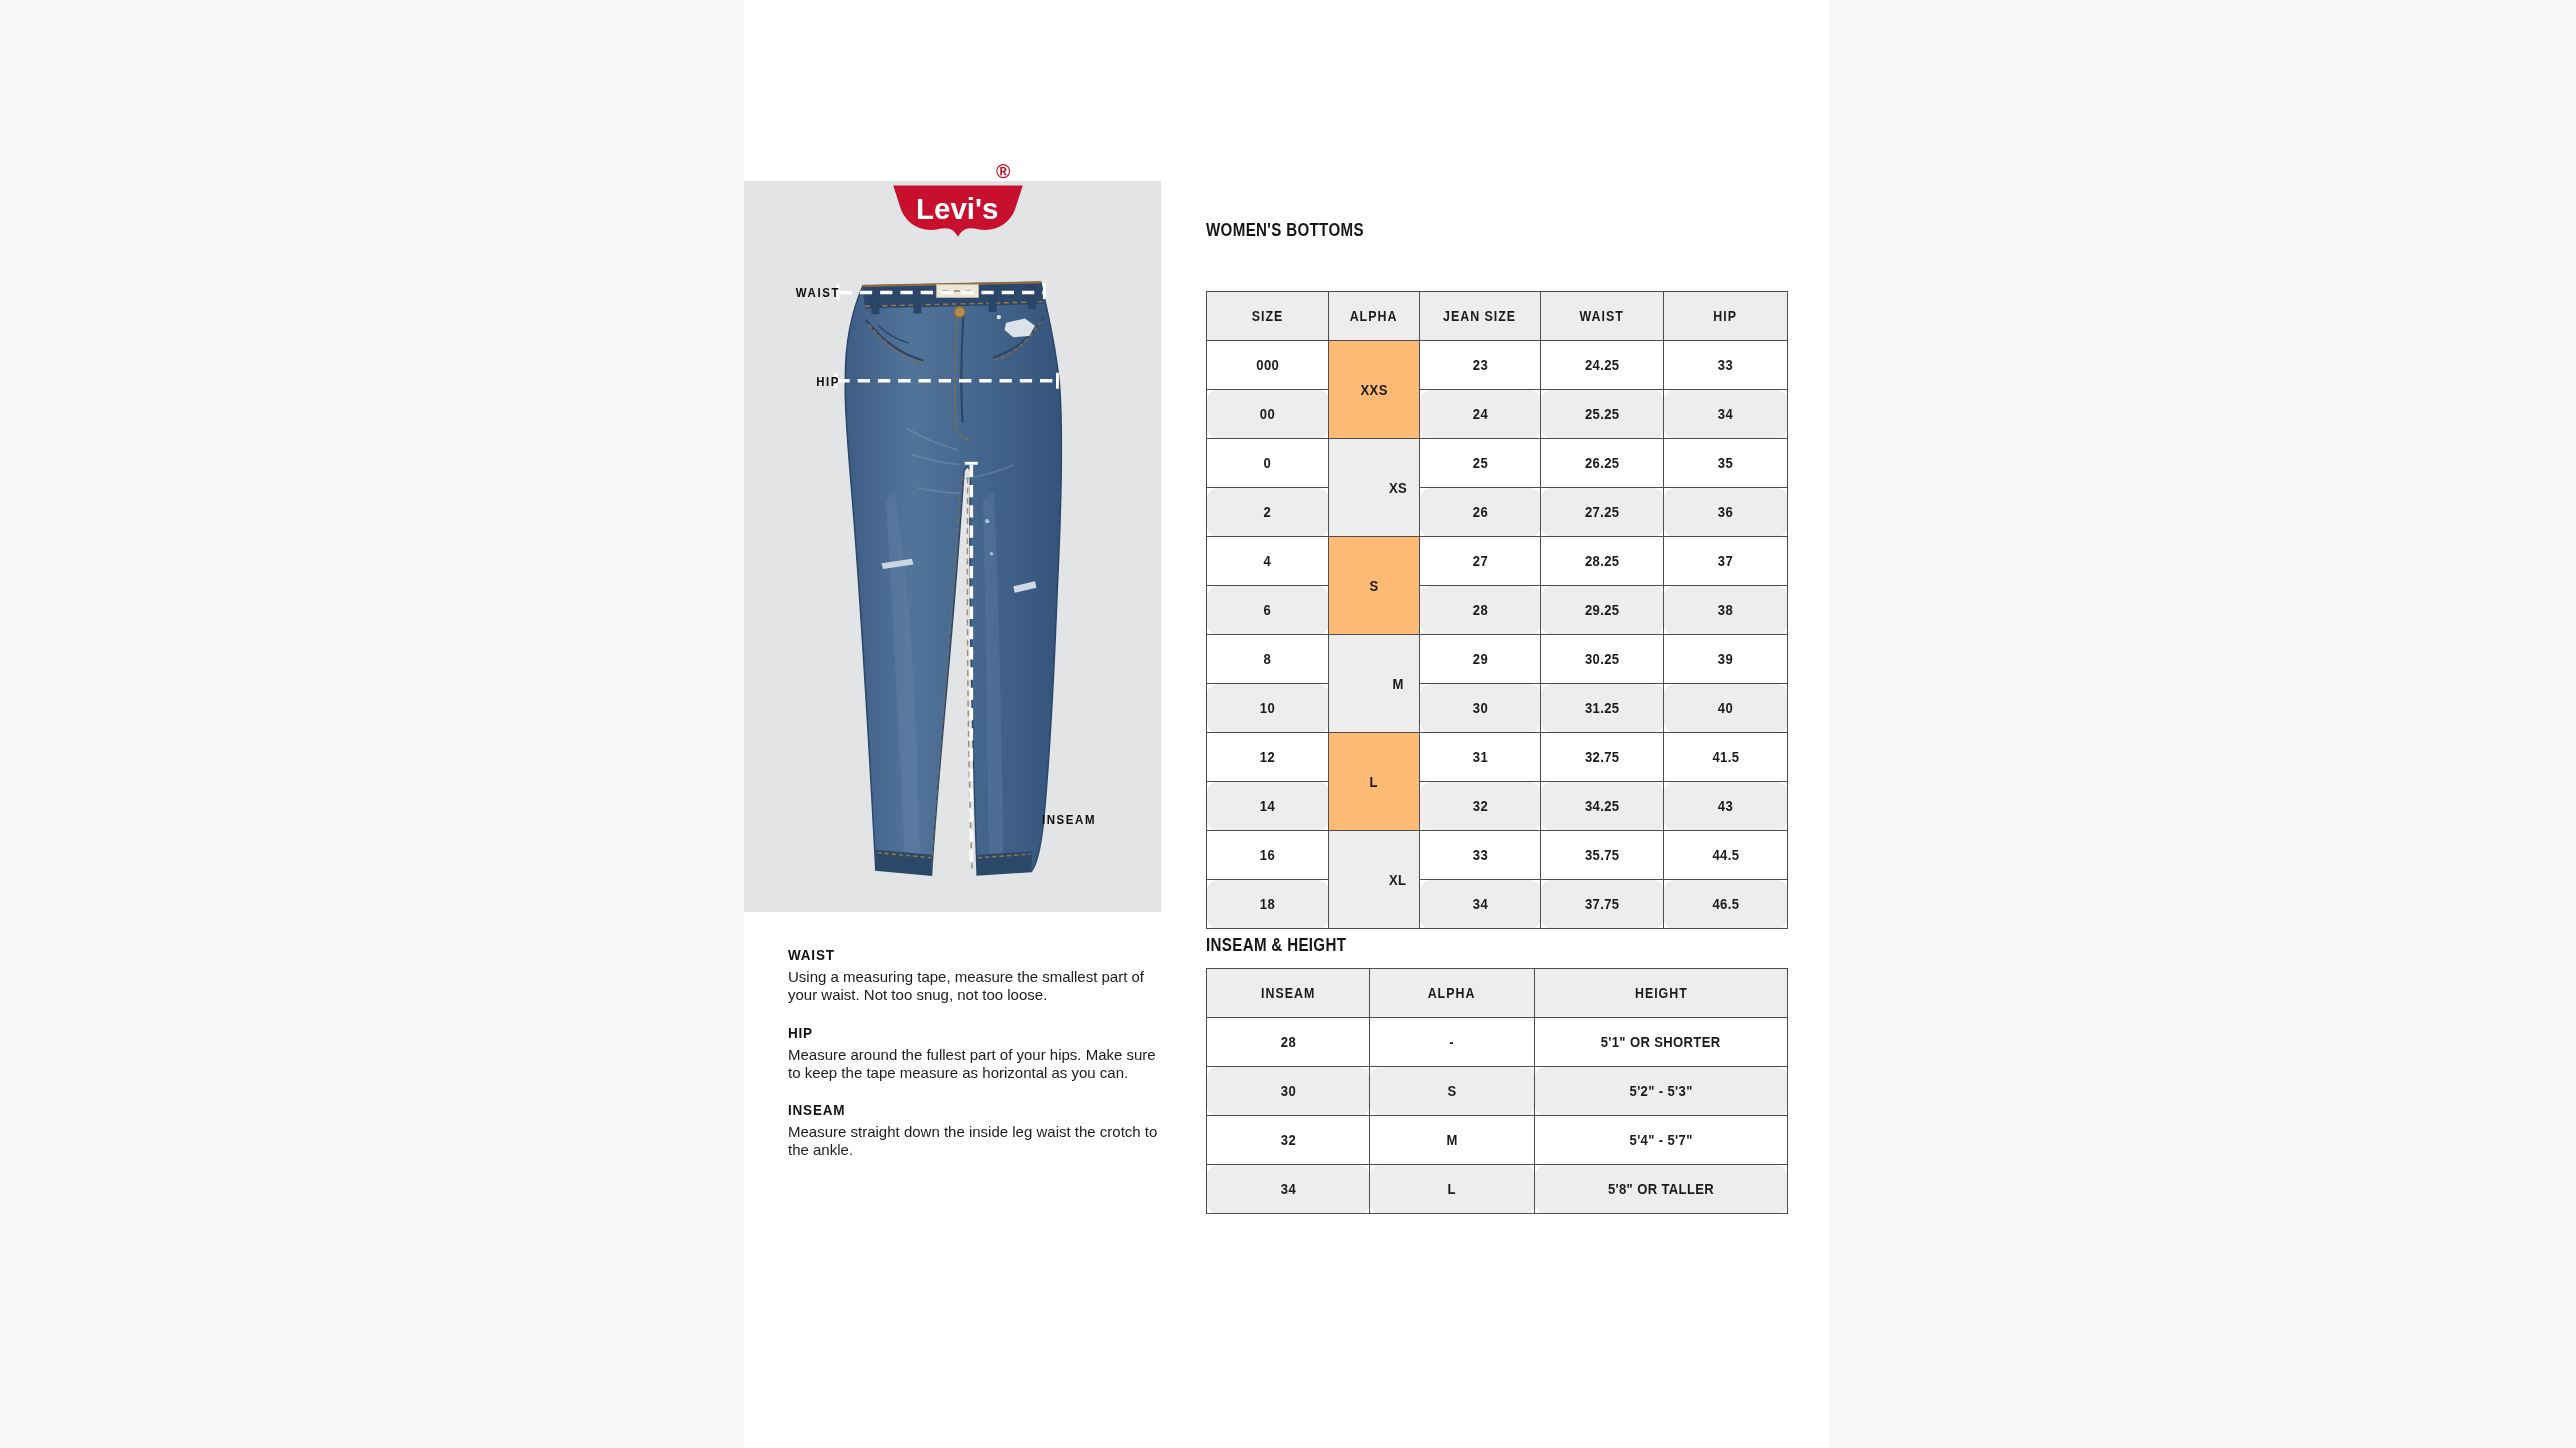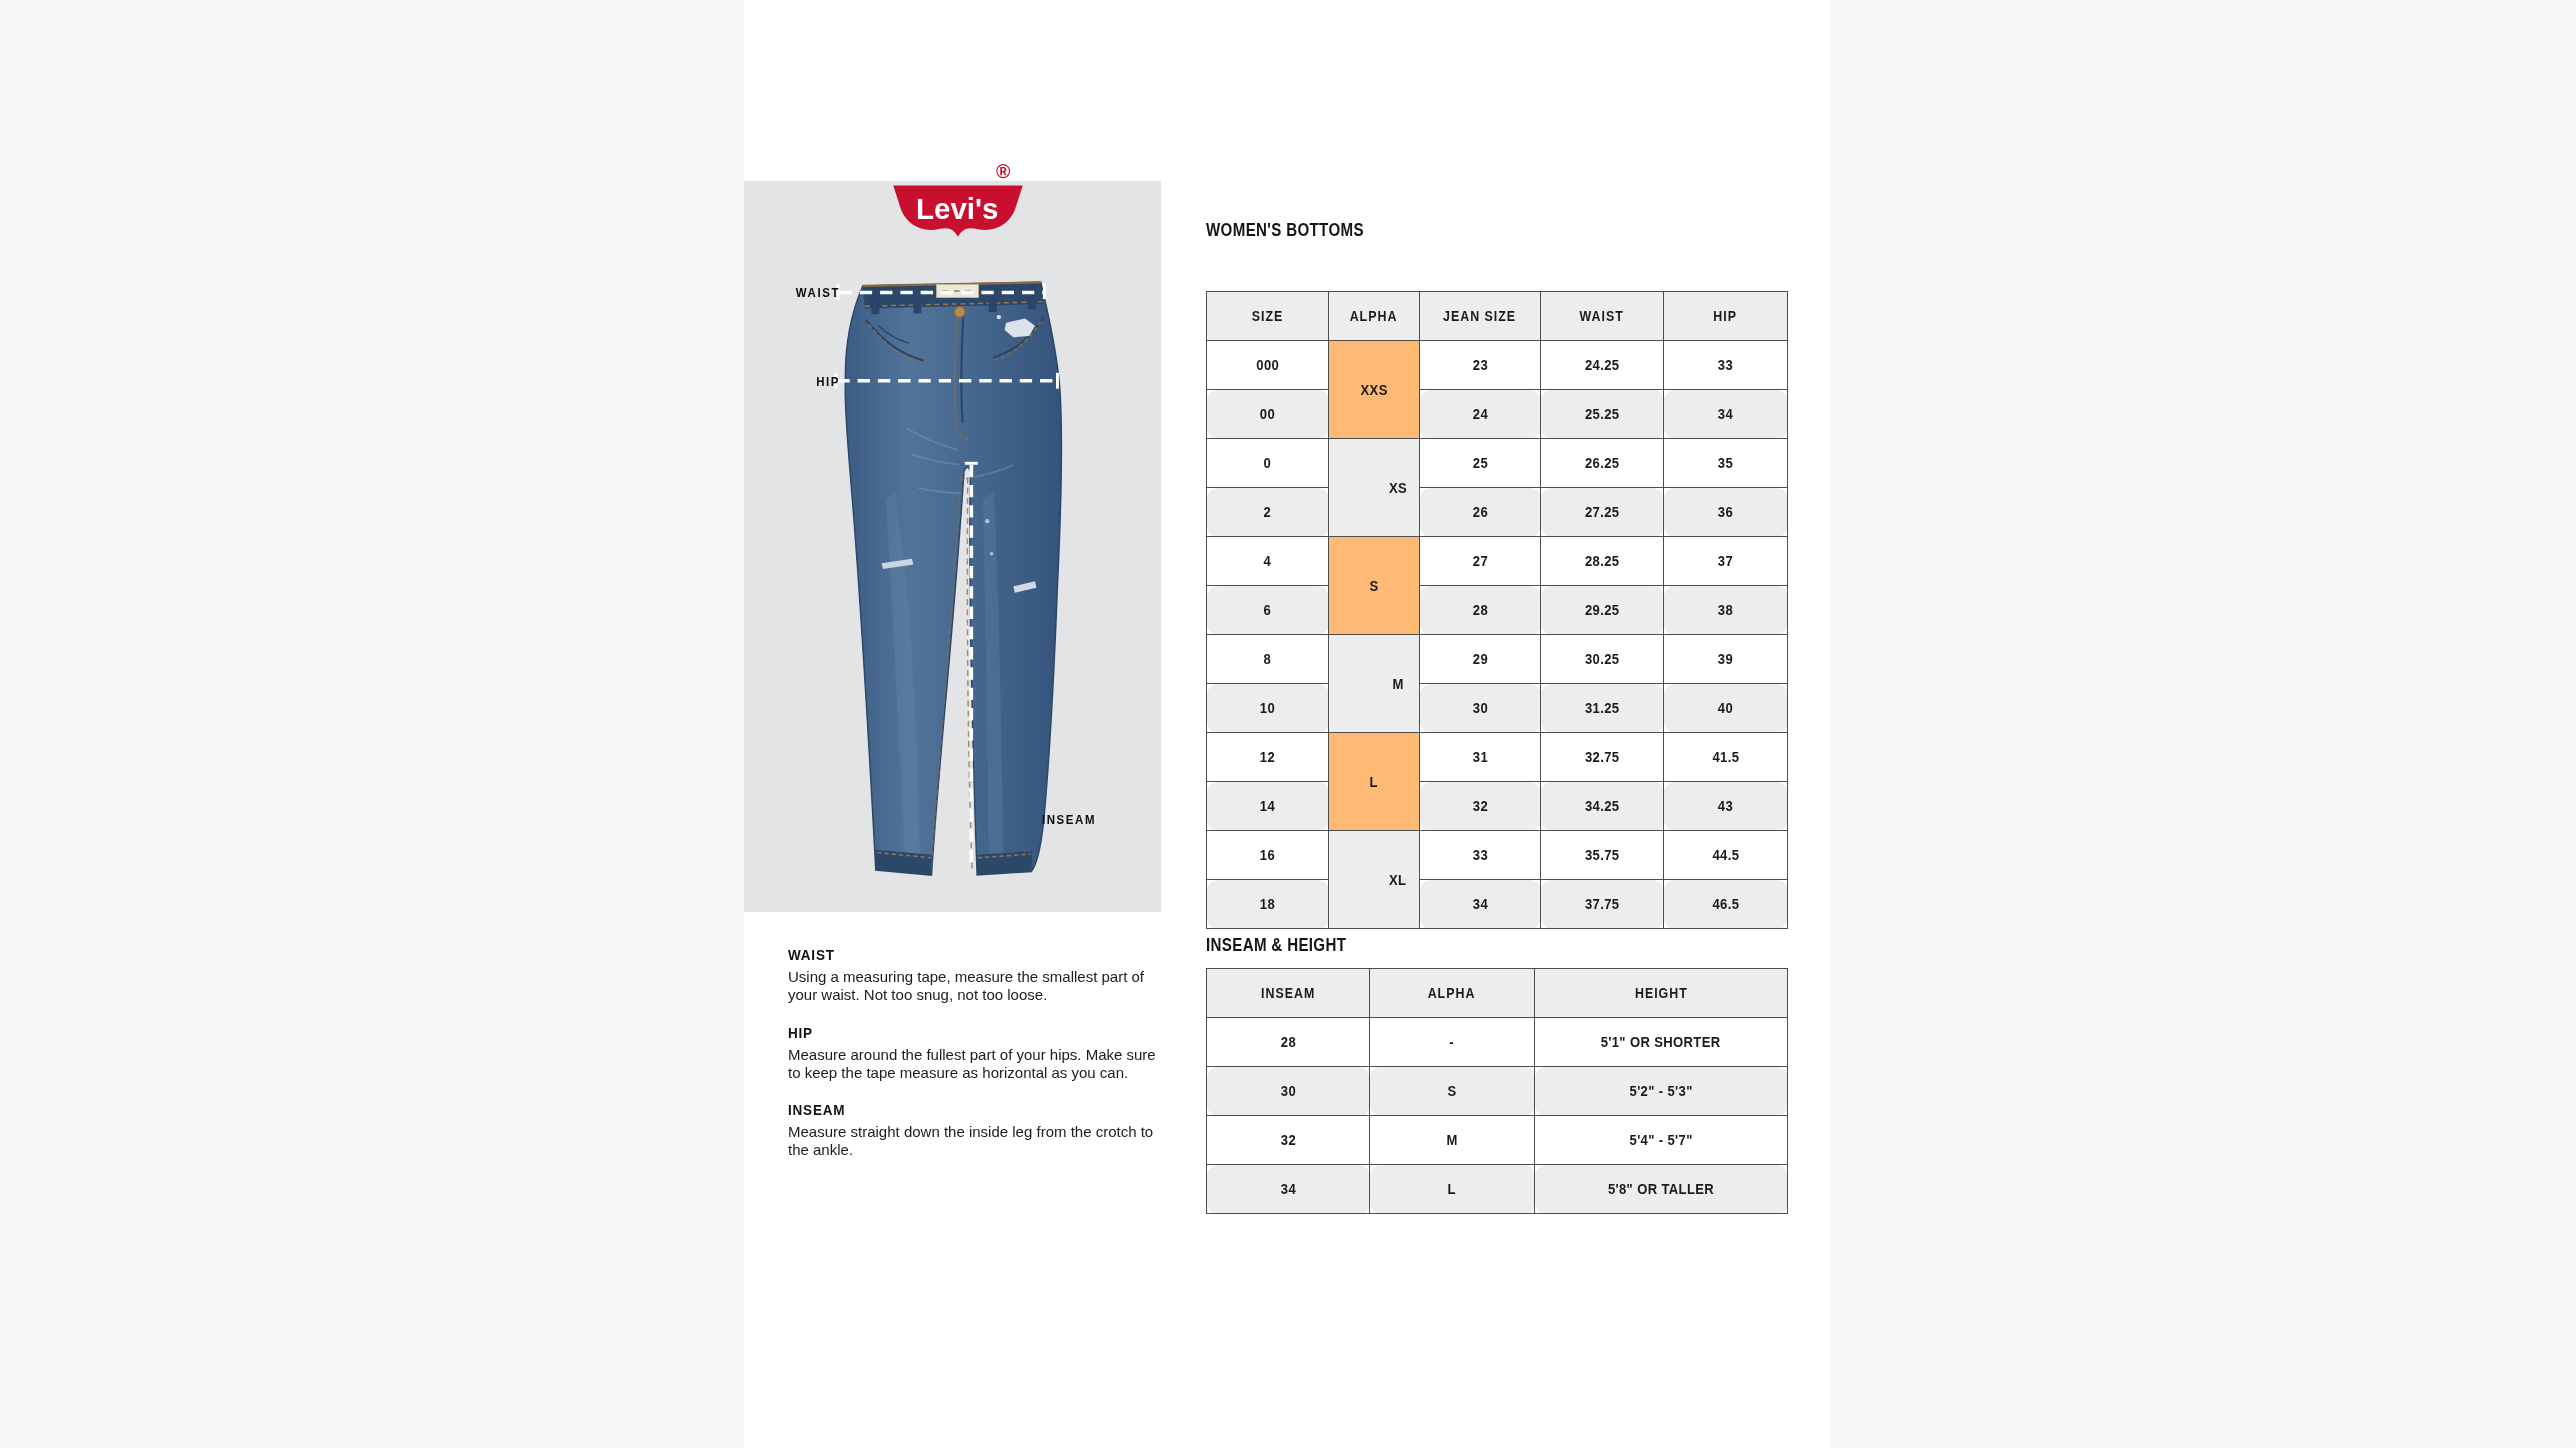--- a/index.html
+++ b/index.html
@@ -292,19 +292,19 @@
       <section>
         <h3>WAIST</h3>
         <p>Using a measuring tape, measure the smallest part of your waist. Not too snug, not too loose.</p>
       </section>
       <section>
         <h3>HIP</h3>
         <p>Measure around the fullest part of your hips. Make sure to keep the tape measure as horizontal as you can.</p>
       </section>
       <section>
         <h3>INSEAM</h3>
-        <p>Measure straight down the inside leg from the crotch to the ankle.</p>
+        <p>Measure straight down the inside leg waist the crotch to the ankle.</p>
       </section>
     </div>
 
   </div>
 </div>
 
 
 </body></html>

